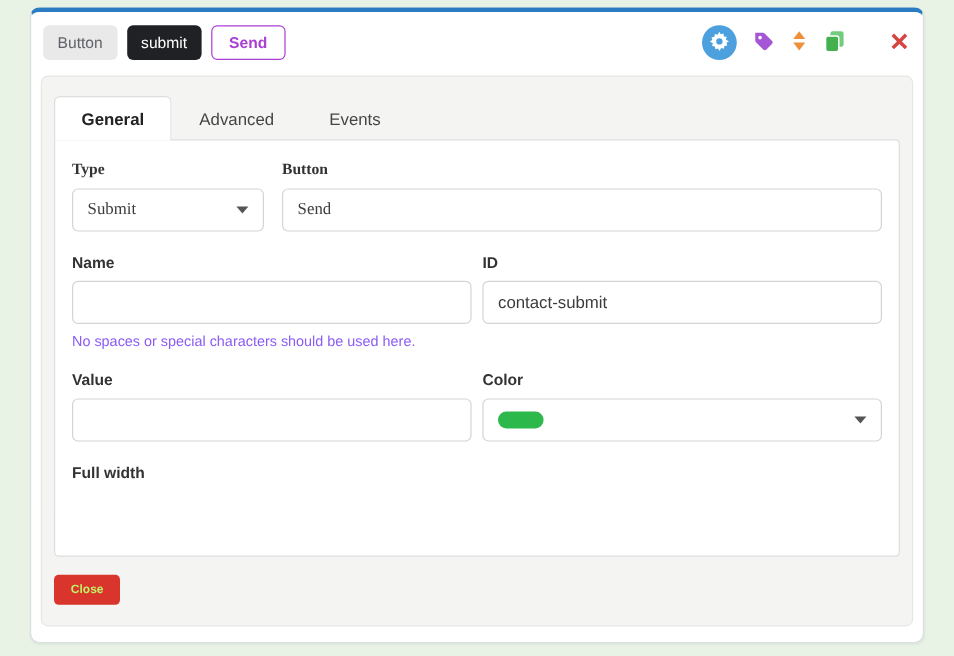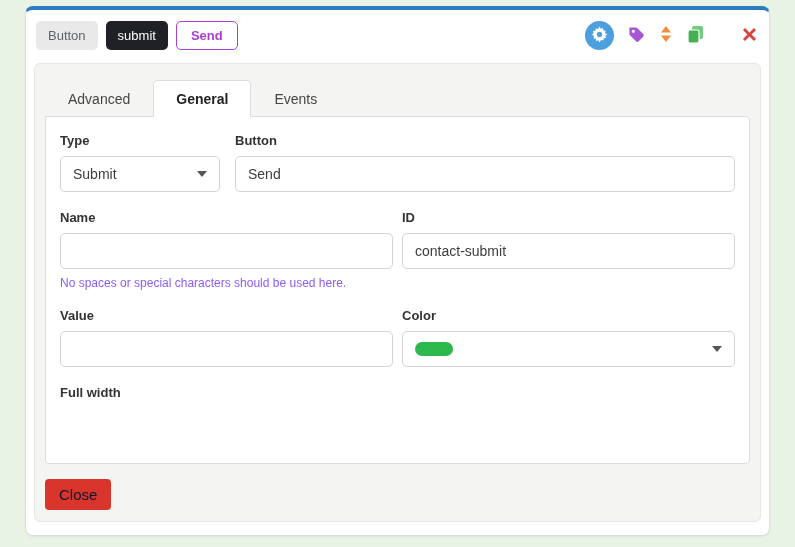--- a/index.html
+++ b/index.html
@@ -102,21 +102,21 @@
   .tab-content {
     background: #ffffff;
     border: 1px solid #dddddd;
     margin-top: -1px;
     border-radius: 0 4px 4px 4px;
     padding: 16px 14px 15px 14px;
     height: 348px;
   }
   
   .row { margin-bottom: 18px; }
-  .row-flex { display: flex; gap: 15px; }
+  .row-flex { display: flex; gap: 15px; font-family: Liberation Serif, serif; }
   .grid2 { display: grid; grid-template-columns: 1fr 1fr; gap: 9px; align-items: start; }
   .field-type { width: 160px; flex: 0 0 160px; }
   .flex1 { flex: 1; }
   .lbl {
     display: block;
     font-size: 13px;
     font-weight: bold;
     color: #333333;
     margin-bottom: 8px;
   }
@@ -152,25 +152,25 @@
   .helper {
     font-size: 12px;
     color: #8b5cf6;
     margin-top: 7px;
   }
   
   .close-btn {
     margin-top: 15px;
     margin-left: 0;
     background: #d9352c;
-    color: #0f172a;
+    color: #bef264;
     border: none;
     border-radius: 4px;
-    font-size: 15px;
-    font-weight: normal;
+    font-size: 10px;
+    font-weight: bold;
     padding: 7px 14px;
     cursor: pointer;
     font-family: inherit;
   }
 </style>
 </head>
 <body>
 
 <div class="card">
 
@@ -218,22 +218,22 @@
             <path d="M3.2 1 8 5.8 12.8 1 15 3.2 10.2 8 15 12.8 12.8 15 8 10.2 3.2 15 1 12.8 5.8 8 1 3.2z" fill="#d64541"></path>
           </svg>
         </span>
       </button>
     </div>
   </div>
 
   <div class="panel">
 
     <div class="tabs">
+      <div class="tab active">General</div>
       <div class="tab">Advanced</div>
-      <div class="tab active">General</div>
       <div class="tab">Events</div>
     </div>
 
     <div class="tab-content">
 
       <div class="row row-flex">
         <div class="field-type">
           <label class="lbl">Type</label>
           <div class="select">
             <span>Submit</span>

